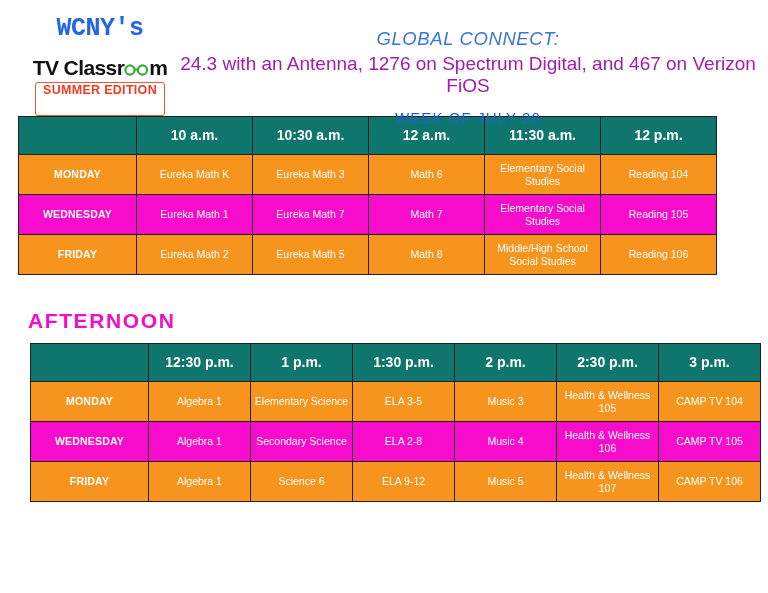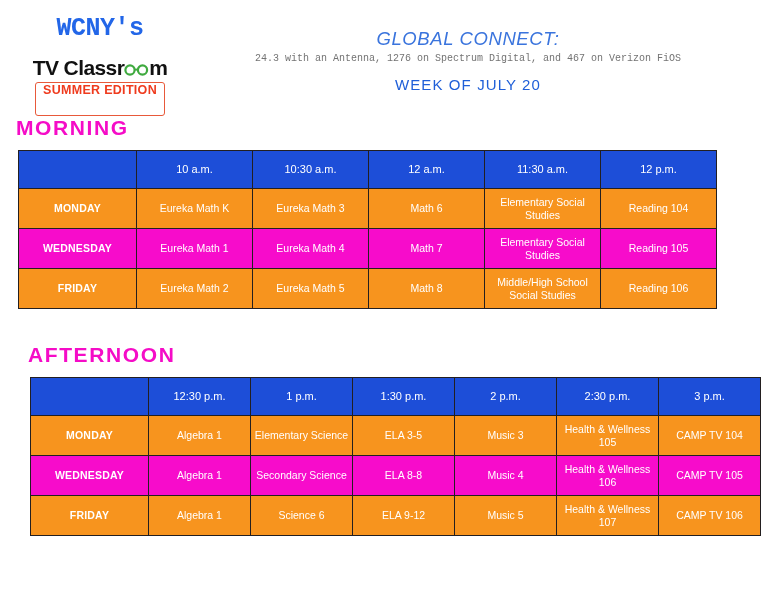--- a/index.html
+++ b/index.html
@@ -74,24 +74,23 @@
     color: #2f6fe0;
   }
   .gc-title {
     font-size: 18.5px;
     font-weight: 500;
     letter-spacing: 0.6px;
     color: #3a74dd;
     font-style: italic;
   }
   .gc-sub {
-    font-size: 10px;
+    font-size: 19px;
     margin-top: 3px;
-    color: #737373;
-    font-family: Liberation Mono, monospace;
+    color: #a21caf;
   }
   .gc-week {
     font-size: 15px;
     font-weight: normal;
     letter-spacing: 1.1px;
     margin-top: 12px;
     color: #1f5fd8;
   }
 
   
@@ -114,24 +113,24 @@
   table.sched td, table.sched th {
     border: 1.5px solid #231f20;
     color: #ffffff;
     text-align: center;
     vertical-align: middle;
     font-size: 10.5px;
     line-height: 1.18;
     padding: 3px 2px;
   }
   table.sched th {
-    font-weight: normal;
+    font-weight: bold;
     height: 31px;
-    background: #1d4ed8;
-    font-size: 11px;
+    background: #0f766e;
+    font-size: 14px;
   }
   td.daycell {
     font-weight: bold;
     text-align: left;
     padding-left: 9px;
     font-size: 10.5px;
     letter-spacing: 0.2px;
   }
   tr.row-odd td { background: #f7941e; }
   tr.row-even td { background: #f70ccb; }
@@ -164,21 +163,20 @@
 
   <div class="header-center">
     <div class="gc-title">GLOBAL CONNECT:</div>
     <div class="gc-sub">24.3 with an Antenna, 1276 on Spectrum Digital, and 467 on Verizon FiOS</div>
     <div class="gc-week">WEEK OF JULY 20</div>
   </div>
 
 </div>
 
 <div class="sec-morning">
-  <div class="section-title">MORNING</div>
   <table class="sched" id="morning-table">
     <colgroup>
       <col class="m-c0">
         <col class="m-c">
         <col class="m-c">
         <col class="m-c">
         <col class="m-c">
         <col class="m-c">
     </colgroup>
     <thead>
@@ -196,21 +194,21 @@
           <td class="daycell">MONDAY</td>
           <td>Eureka Math K</td>
           <td>Eureka Math 3</td>
           <td>Math 6</td>
           <td>Elementary Social Studies</td>
           <td>Reading 104</td>
         </tr>
         <tr class="sched-body row-even">
           <td class="daycell">WEDNESDAY</td>
           <td>Eureka Math 1</td>
-          <td>Eureka Math 4</td>
+          <td>Eureka Math 7</td>
           <td>Math 7</td>
           <td>Elementary Social Studies</td>
           <td>Reading 105</td>
         </tr>
         <tr class="sched-body row-odd">
           <td class="daycell">FRIDAY</td>
           <td>Eureka Math 2</td>
           <td>Eureka Math 5</td>
           <td>Math 8</td>
           <td>Middle/High School Social Studies</td>
@@ -250,21 +248,21 @@
           <td>Elementary Science</td>
           <td>ELA 3-5</td>
           <td>Music 3</td>
           <td>Health &amp; Wellness 105</td>
           <td>CAMP TV 104</td>
         </tr>
         <tr class="sched-body row-even">
           <td class="daycell">WEDNESDAY</td>
           <td>Algebra 1</td>
           <td>Secondary Science</td>
-          <td>ELA 8-8</td>
+          <td>ELA 2-8</td>
           <td>Music 4</td>
           <td>Health &amp; Wellness 106</td>
           <td>CAMP TV 105</td>
         </tr>
         <tr class="sched-body row-odd">
           <td class="daycell">FRIDAY</td>
           <td>Algebra 1</td>
           <td>Science 6</td>
           <td>ELA 9-12</td>
           <td>Music 5</td>

